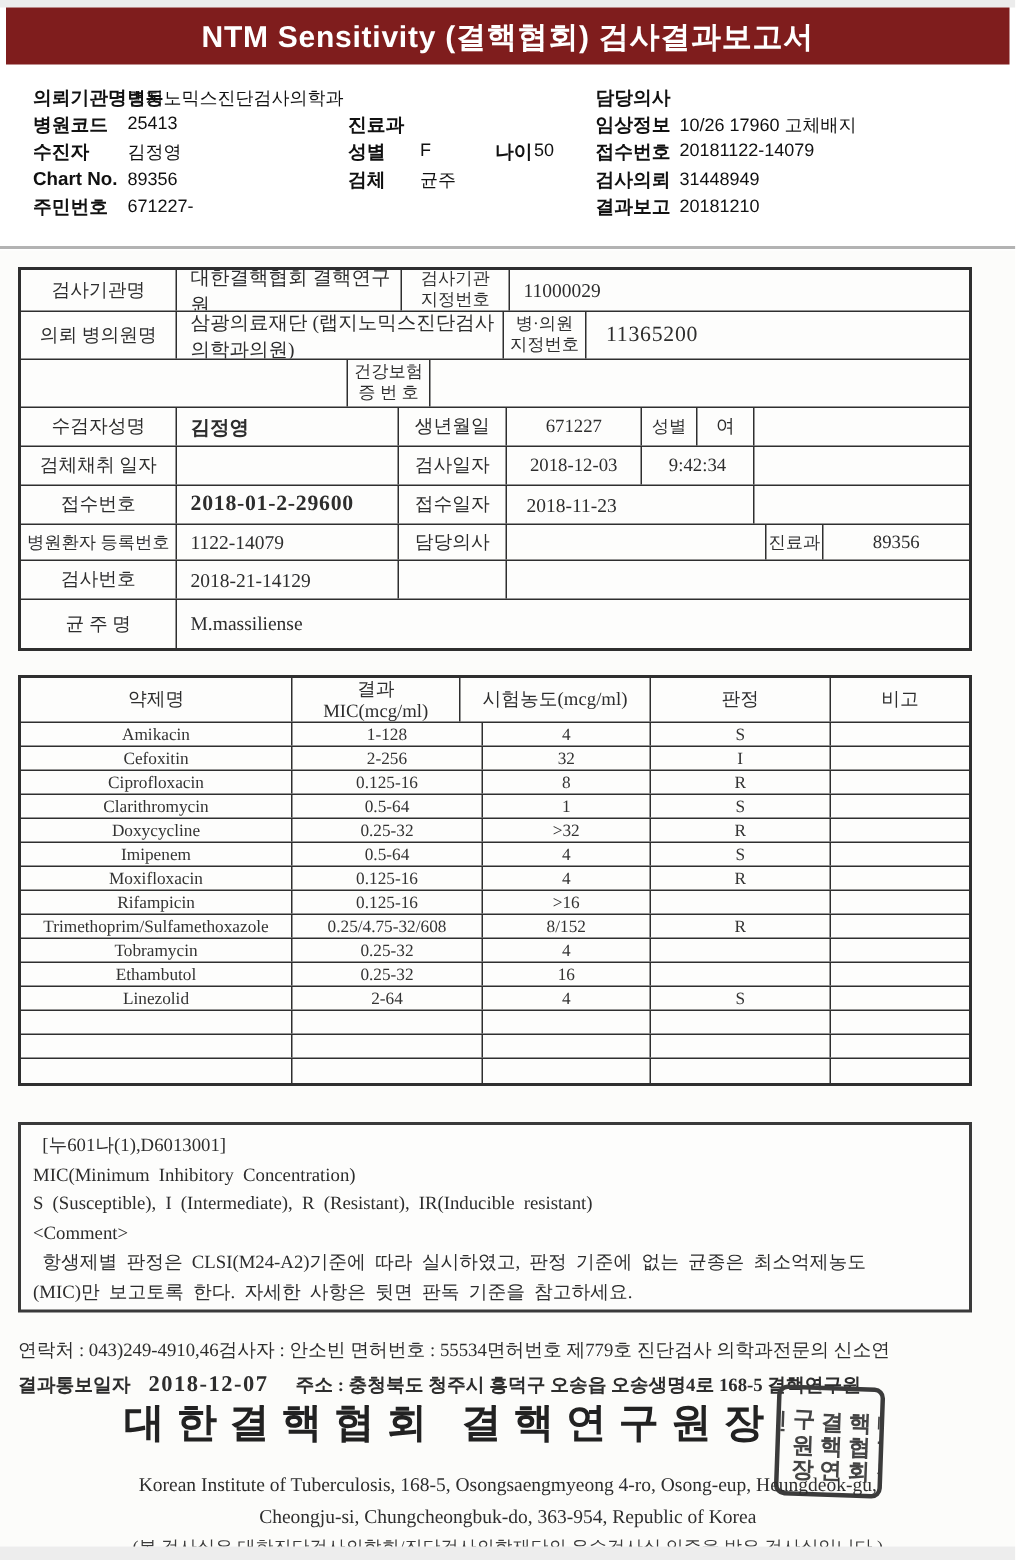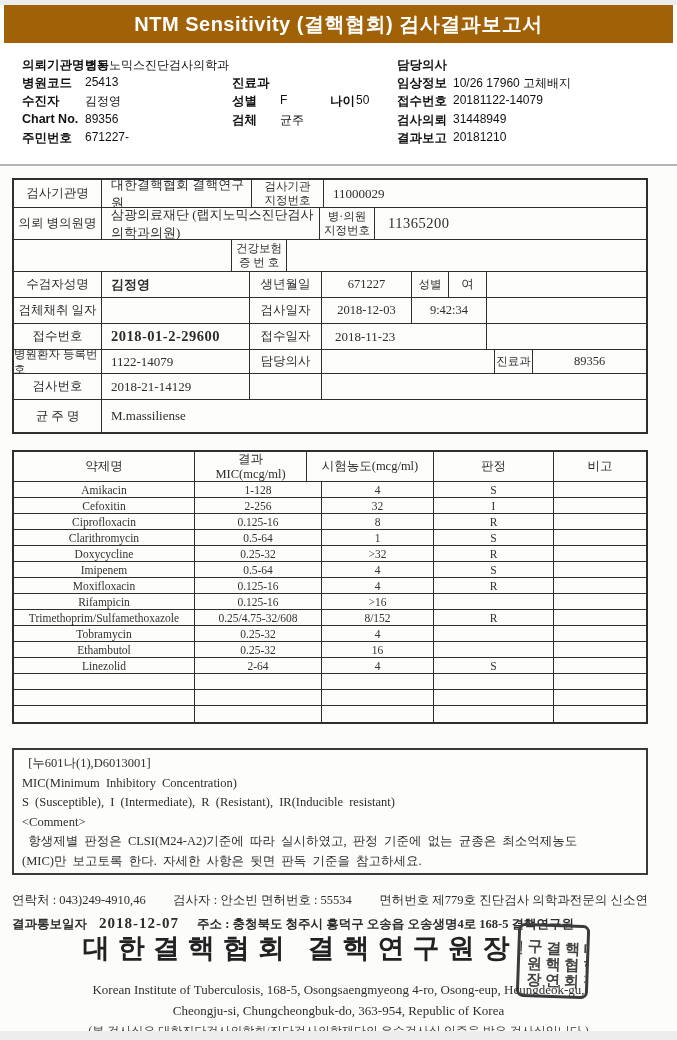--- a/index.html
+++ b/index.html
@@ -1,20 +1,20 @@
 <!DOCTYPE html>
 <html><head>
 <meta charset="utf-8">
 <style>
   html,body{margin:0;padding:0;background:#fff;}
   .page{position:relative;width:677px;height:1040px;background:#ffffff;overflow:hidden;
         font-family:"Liberation Sans",sans-serif;color:#111;}
   .strip-top{position:absolute;left:0;top:0;width:677px;height:5px;background:#ececec;}
   .strip-bottom{position:absolute;left:0;top:1031px;width:677px;height:9px;background:#ededed;}
-  .title-band{position:absolute;left:4px;right:4px;top:5px;height:38px;background:#a16207;
+  .title-band{position:absolute;left:4px;right:4px;top:5px;height:38px;background:#7f1d1d;
               display:flex;align-items:center;justify-content:center;}
   .title-band span{color:#ffffff;font-weight:bold;font-size:20px;letter-spacing:0.5px;}
 
   
   .req-info{position:absolute;left:0;top:48px;width:677px;height:116px;}
   .req-info span{position:absolute;white-space:nowrap;font-size:12px;}
   .req-info .lbl{font-weight:bold;font-size:12.5px;}
   .r0{top:9px}.r1{top:27px}.r2{top:45px}.r3{top:64px}.r4{top:82px}
   .lcl{left:22px}.lcv{left:85px}
   .mcl{left:232px}.mcv{left:280px}
@@ -27,21 +27,21 @@
   .scan{position:absolute;left:0;top:167px;width:677px;height:864px;background:#fcfcfa;
         font-family:"Liberation Serif","DejaVu Serif",serif;color:#2d2d2d;}
 
   
   .it{position:absolute;left:12px;top:11px;width:636px;border:2px solid #2f2f2f;box-sizing:border-box;background:#fdfdfc;}
   .it-row{display:flex;border-bottom:1px solid #2f2f2f;box-sizing:border-box;}
   .it-row:last-child{border-bottom:none;}
   .it-c{border-right:1px solid #2f2f2f;box-sizing:border-box;display:flex;align-items:center;
         justify-content:center;font-size:12.5px;overflow:hidden;}
   .it-c:last-child{border-right:none;}
-  .a{width:88px}.w148{width:148px}.w150{width:150px}.w218{width:218px}.w55{width:55px}
+  .a{width:104px}.w148{width:148px}.w150{width:150px}.w218{width:218px}.w55{width:55px}
   .w72{width:72px}.w90{width:90px}.w37{width:37px}.w38{width:38px}.w75{width:75px}
   .w165{width:165px}.w173{width:173px}.fx{flex:1}
   .two{white-space:pre-line;text-align:center;font-size:11.5px;line-height:1.15;}
   .lpad{justify-content:flex-start;padding-left:9px;font-size:13px;}
   .lpad12{justify-content:flex-start;padding-left:13px;font-size:13px;}
   .bold{font-weight:bold;}
   .big{font-size:14.5px;letter-spacing:0.5px;}
   .sm{font-size:11.5px;}
   .h28{height:28px}.h32{height:32px}.h26{height:26px}.h24{height:24px}
 
@@ -56,21 +56,21 @@
   .dt-c0{width:181px}.dt-c1{width:127px}.dt-c2{width:112px}.dt-c3{width:120px}.dt-c4{flex:1}
   .hd{font-size:12.5px;color:#2d2d2d;white-space:pre-line;text-align:center;line-height:1.15;}
 
   
   .cmt{position:absolute;left:12px;top:581px;width:636px;height:127px;border:2px solid #3a3a3a;
        box-sizing:border-box;padding:4px 8px;background:#fdfdfc;}
   .cm-line{font-size:12.5px;line-height:19.5px;white-space:pre;color:#2d2d2d;word-spacing:3px;}
 
   
   .fline-a{position:absolute;left:12px;top:725px;width:636px;display:flex;
-           justify-content:space-between;font-size:12.5px;white-space:nowrap;}
+           font-size:12.5px;white-space:nowrap;}
   .fline-b{position:absolute;left:12px;top:748px;width:636px;display:flex;align-items:baseline;
            font-size:12.5px;white-space:nowrap;font-weight:bold;}
   .fline-b .date{font-size:15px;margin-left:12px;letter-spacing:1px;}
   .fline-b .addr{margin-left:18px;}
   .inst{position:absolute;left:0;top:763px;width:600px;text-align:center;font-size:27px;
         font-weight:bold;letter-spacing:8px;color:#222;white-space:nowrap;}
   .stamp{position:absolute;left:517px;top:757px;width:72px;height:74px;border:3px solid #3b3b3b;
          border-radius:7px;transform:rotate(2deg);box-sizing:border-box;display:flex;
          align-items:center;justify-content:center;overflow:hidden;}
   .stamp-inner{writing-mode:vertical-rl;height:62px;font-size:15px;font-weight:bold;color:#444;

